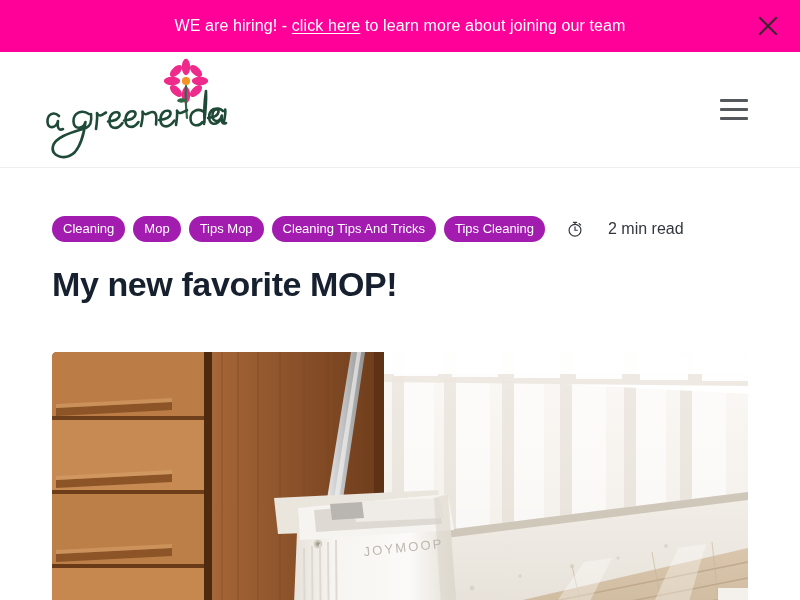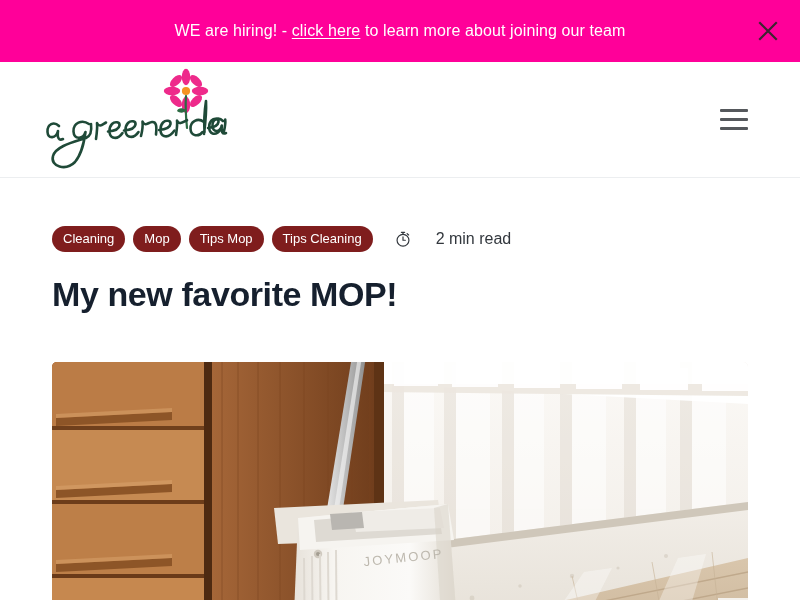--- a/index.html
+++ b/index.html
@@ -14,21 +14,21 @@
   body {
     font-family: "Liberation Sans", sans-serif;
     background: #ffffff;
     color: #1a1f2b;
     -webkit-font-smoothing: antialiased;
   }
 
   
   .announce-bar {
     position: relative;
-    height: 62px;
+    height: 52px;
     background: #ff0099;
     display: flex;
     align-items: center;
     justify-content: center;
   }
   .announce-text {
     color: #ffffff;
     font-size: 16px;
     line-height: 1;
     letter-spacing: 0.1px;
@@ -102,21 +102,21 @@
   }
 
   .meta-row {
     display: flex;
     align-items: center;
     flex-wrap: nowrap;
     gap: 8px;
     padding-top: 48px;
   }
   .tag-pill {
-    background: #7f1d1d;
+    background: #a21caf;
     color: #ffffff;
     font-size: 13px;
     line-height: 1;
     padding: 6px 11px 7px;
     border-radius: 999px;
     white-space: nowrap;
     cursor: pointer;
   }
   .read-time {
     display: flex;
@@ -226,20 +226,21 @@
     <span></span>
   </button>
 </header>
 
 <main class="article">
 
   <div class="meta-row">
     <span class="tag-pill">Cleaning</span>
     <span class="tag-pill">Mop</span>
     <span class="tag-pill">Tips Mop</span>
+    <span class="tag-pill">Cleaning Tips And Tricks</span>
     <span class="tag-pill">Tips Cleaning</span>
 
     <div class="read-time">
       <svg class="read-time-icon" width="18" height="18" viewBox="0 0 20 20" aria-hidden="true">
         <circle cx="10" cy="11.4" r="6.6" fill="none" stroke="#32373d" stroke-width="1.3"></circle>
         <path d="M10 7.6 V11.4 H12.6" fill="none" stroke="#32373d" stroke-width="1.3" stroke-linecap="round"></path>
         <path d="M8.2 2.6 h3.6" stroke="#32373d" stroke-width="1.4" stroke-linecap="round"></path>
         <path d="M10 2.6 v2.3" stroke="#32373d" stroke-width="1.4"></path>
         <path d="M14.6 4 l1.6 1.5" stroke="#32373d" stroke-width="1.4" stroke-linecap="round"></path>
       </svg>

